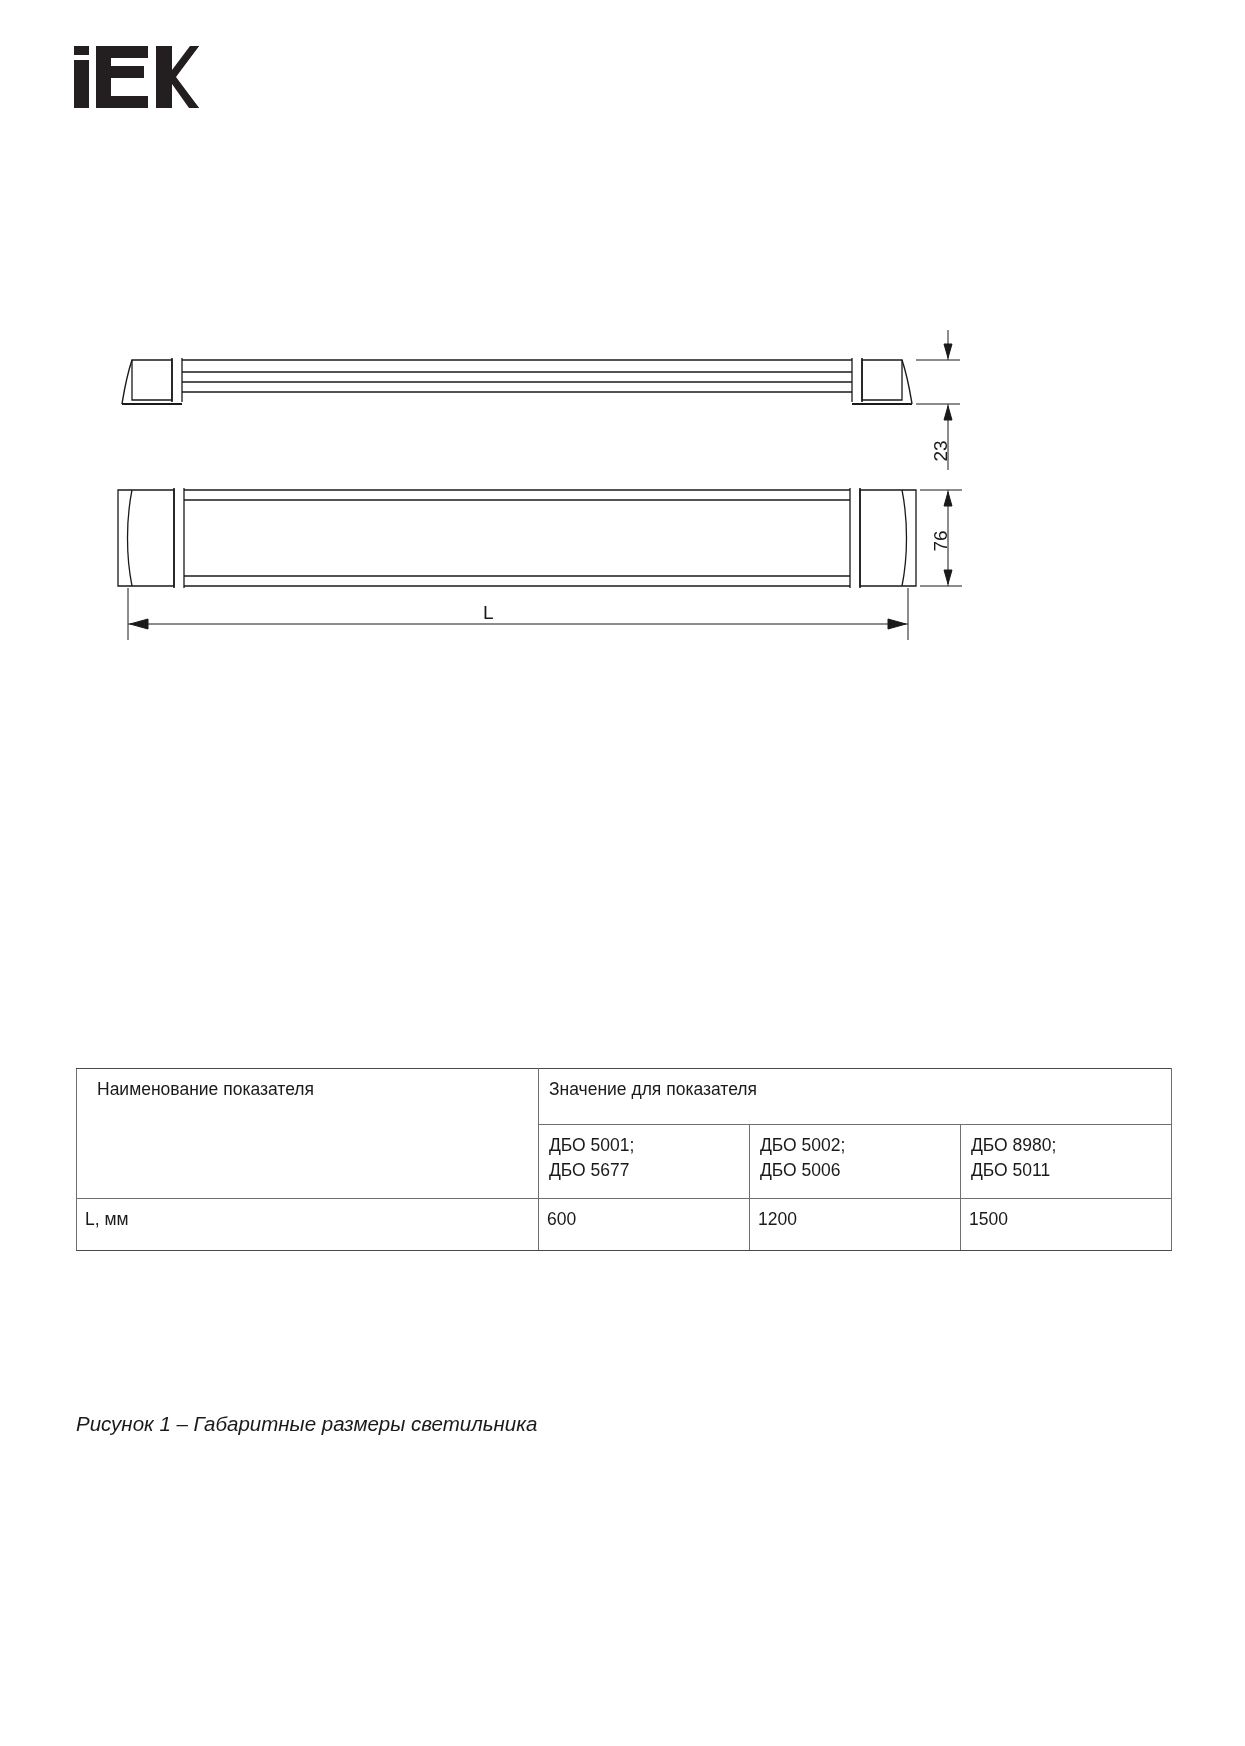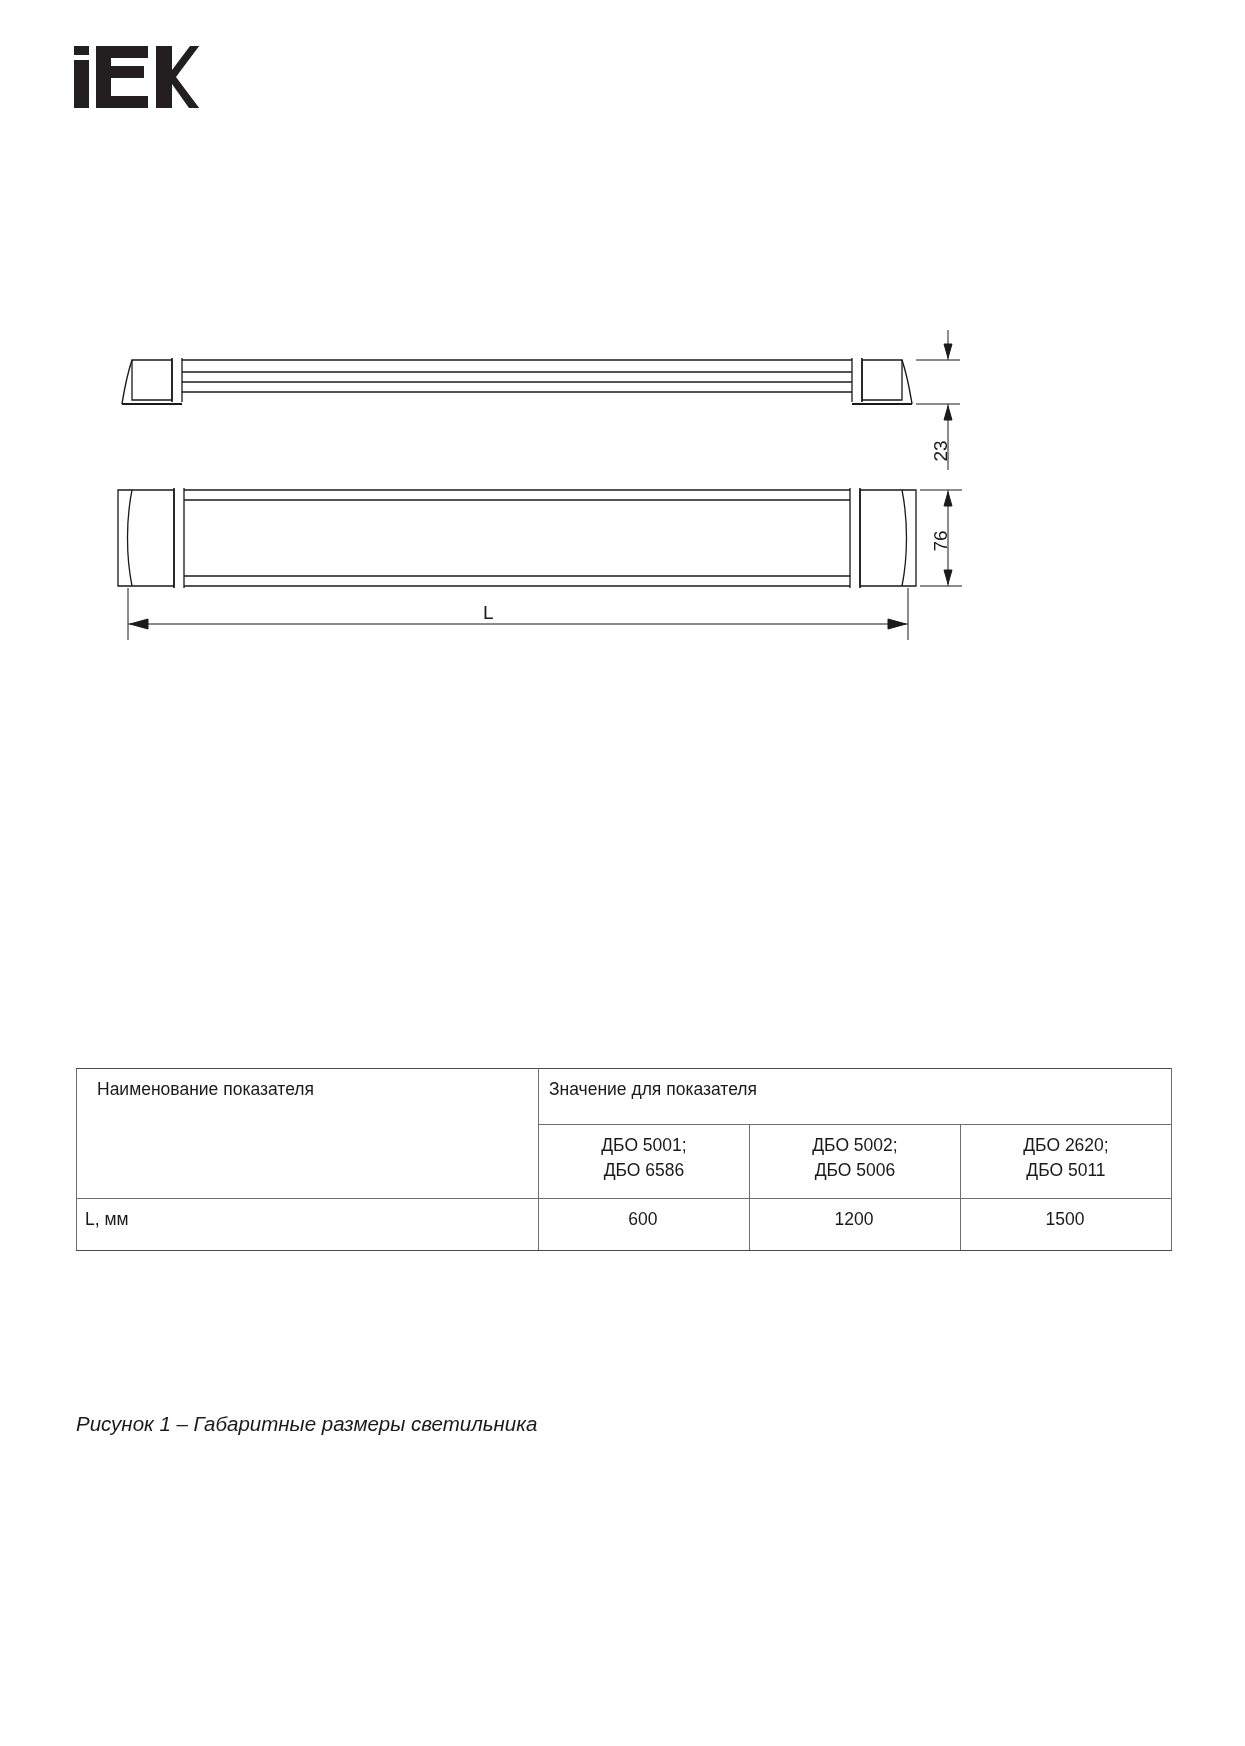--- a/index.html
+++ b/index.html
@@ -46,21 +46,21 @@
     line-height: 1.45;
   }
   .spec-table td {
     border: 1px solid #6f6f6f;
     padding: 8px 10px 9px 10px;
     vertical-align: top;
     font-weight: normal;
     color: #1a1a1a;
   }
   .spec-table .col-name   { width: 420px; }
-  .spec-table .col-v      { width: 185px; text-align: center; }
+  .spec-table .col-v      { width: 185px; }
   .spec-table tr.r-head td { height: 38px; }
   .spec-table tr.r-models td { height: 56px; }
   .spec-table tr.r-len td { height: 34px; padding-left: 8px; }
   .spec-table td.no-bottom { border-bottom: none; padding-left: 20px; }
   .spec-table .outer-top    { border-top: 1px solid #4a4a4a; }
   .spec-table .outer-bottom { border-bottom: 1px solid #4a4a4a; }
   .cellline { display: block; white-space: pre; }
 
   
   .caption {
@@ -176,28 +176,28 @@
 <table class="spec-table">
   <tbody>
     <tr class="r-head">
       <td class="col-name outer-top no-bottom" rowspan="2">Наименование показателя</td>
       <td class="outer-top" colspan="3">Значение для показателя</td>
     </tr>
 
     <tr class="r-models">
       <td class="col-v">
         <span class="cellline">ДБО 5001;</span>
-        <span class="cellline">ДБО 6586</span>
+        <span class="cellline">ДБО 5677</span>
       </td>
       <td class="col-v">
         <span class="cellline">ДБО 5002;</span>
         <span class="cellline">ДБО 5006</span>
       </td>
       <td class="col-v">
-        <span class="cellline">ДБО 2620;</span>
+        <span class="cellline">ДБО 8980;</span>
         <span class="cellline">ДБО 5011</span>
       </td>
     </tr>
 
     <tr class="r-len">
       <td class="col-name outer-bottom">L, мм</td>
       <td class="col-v outer-bottom">600</td>
       <td class="col-v outer-bottom">1200</td>
       <td class="col-v outer-bottom">1500</td>
     </tr>

